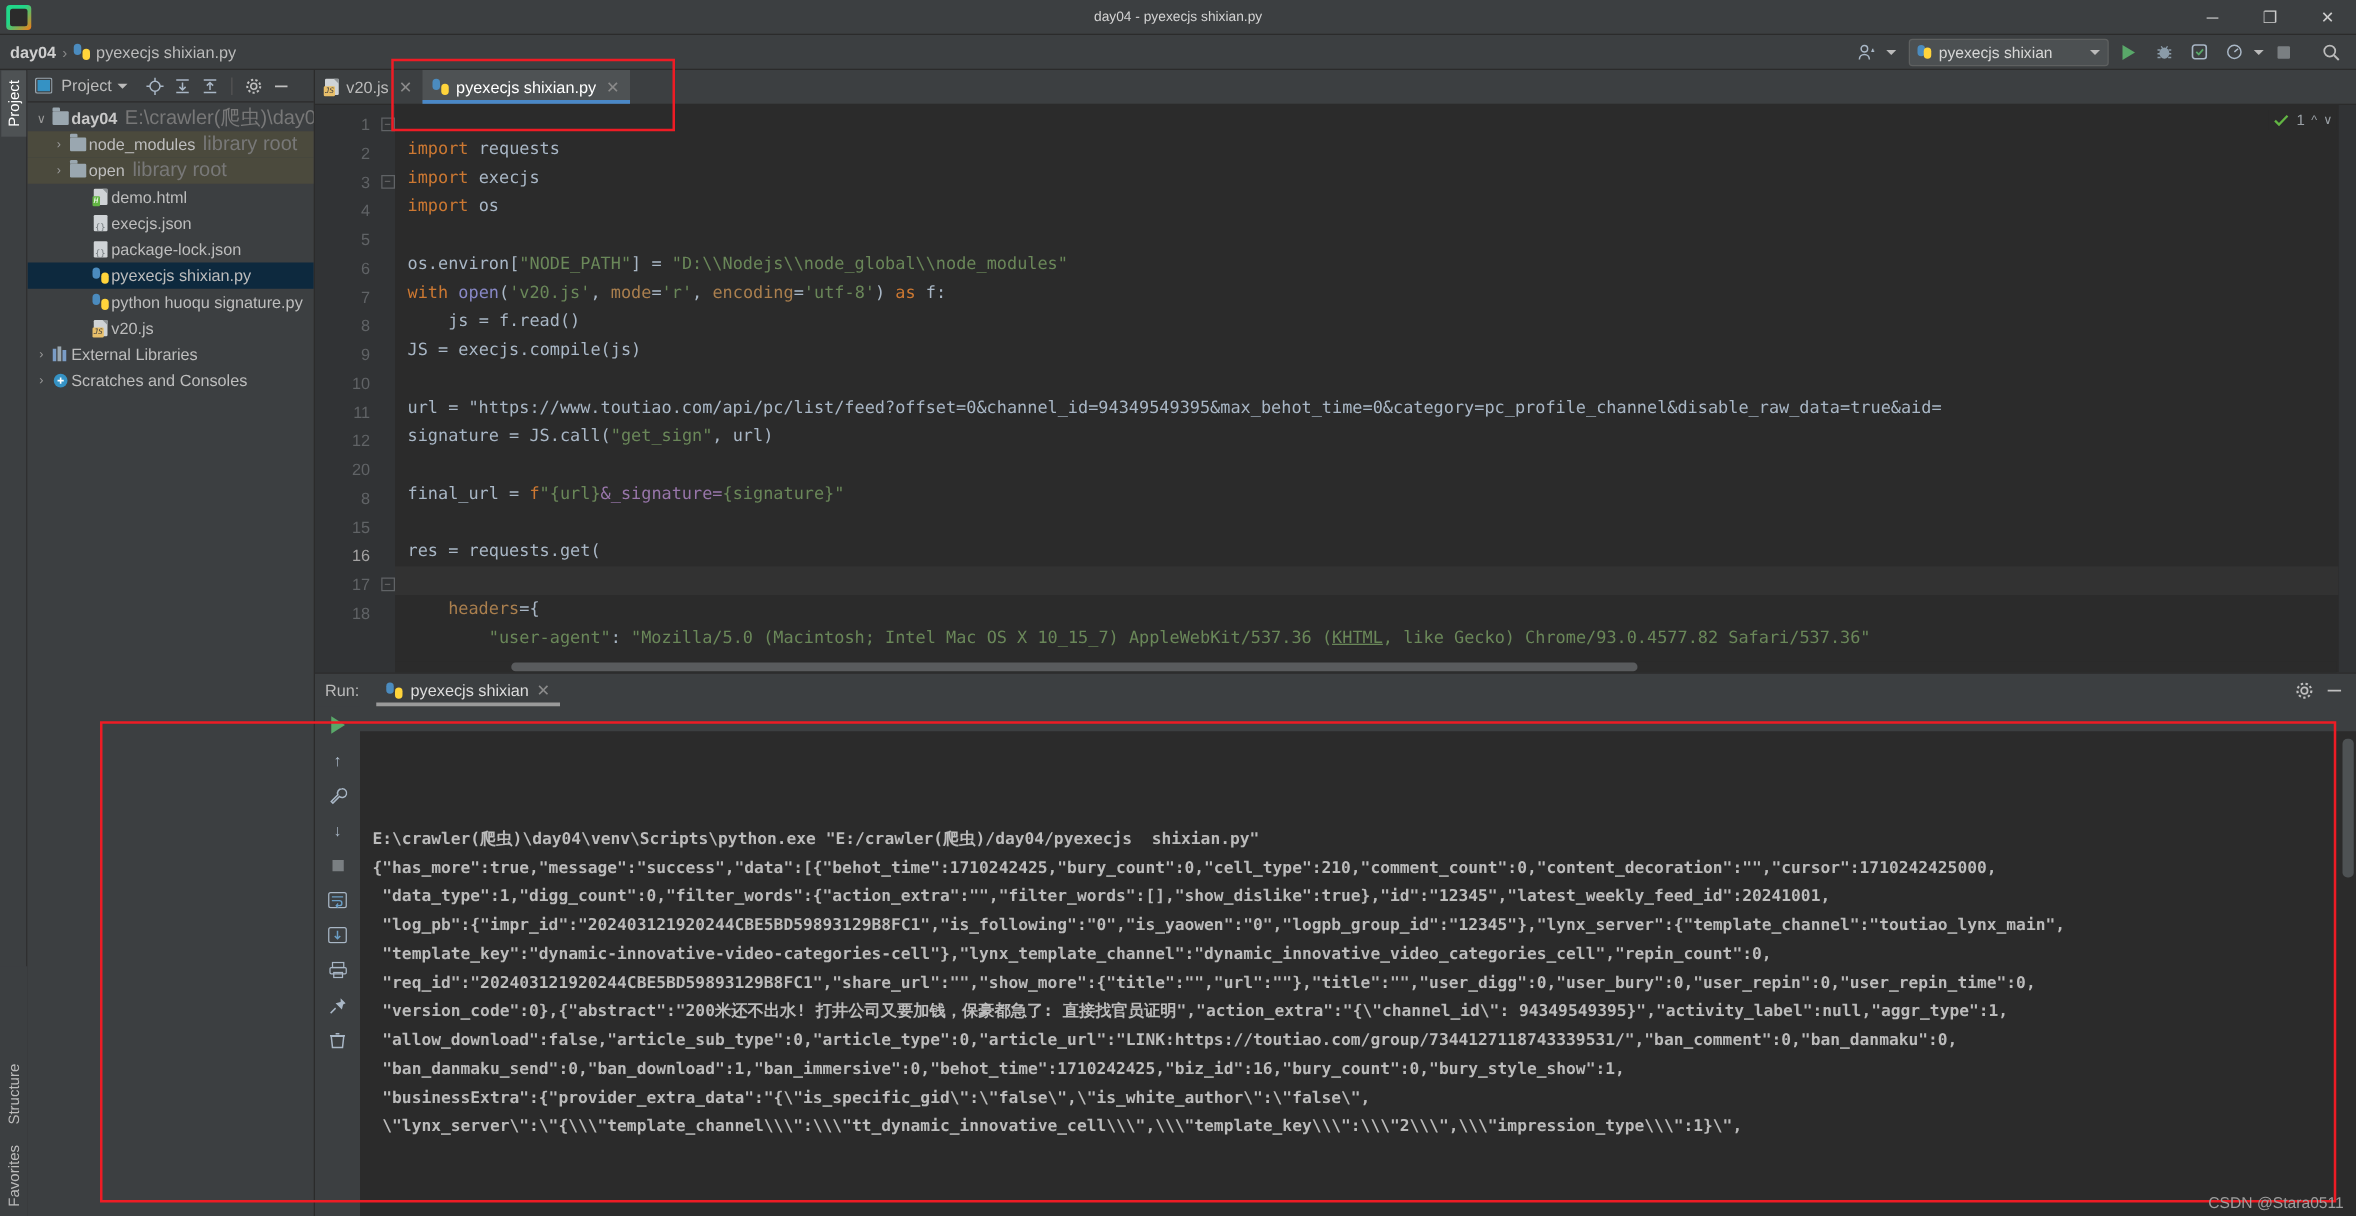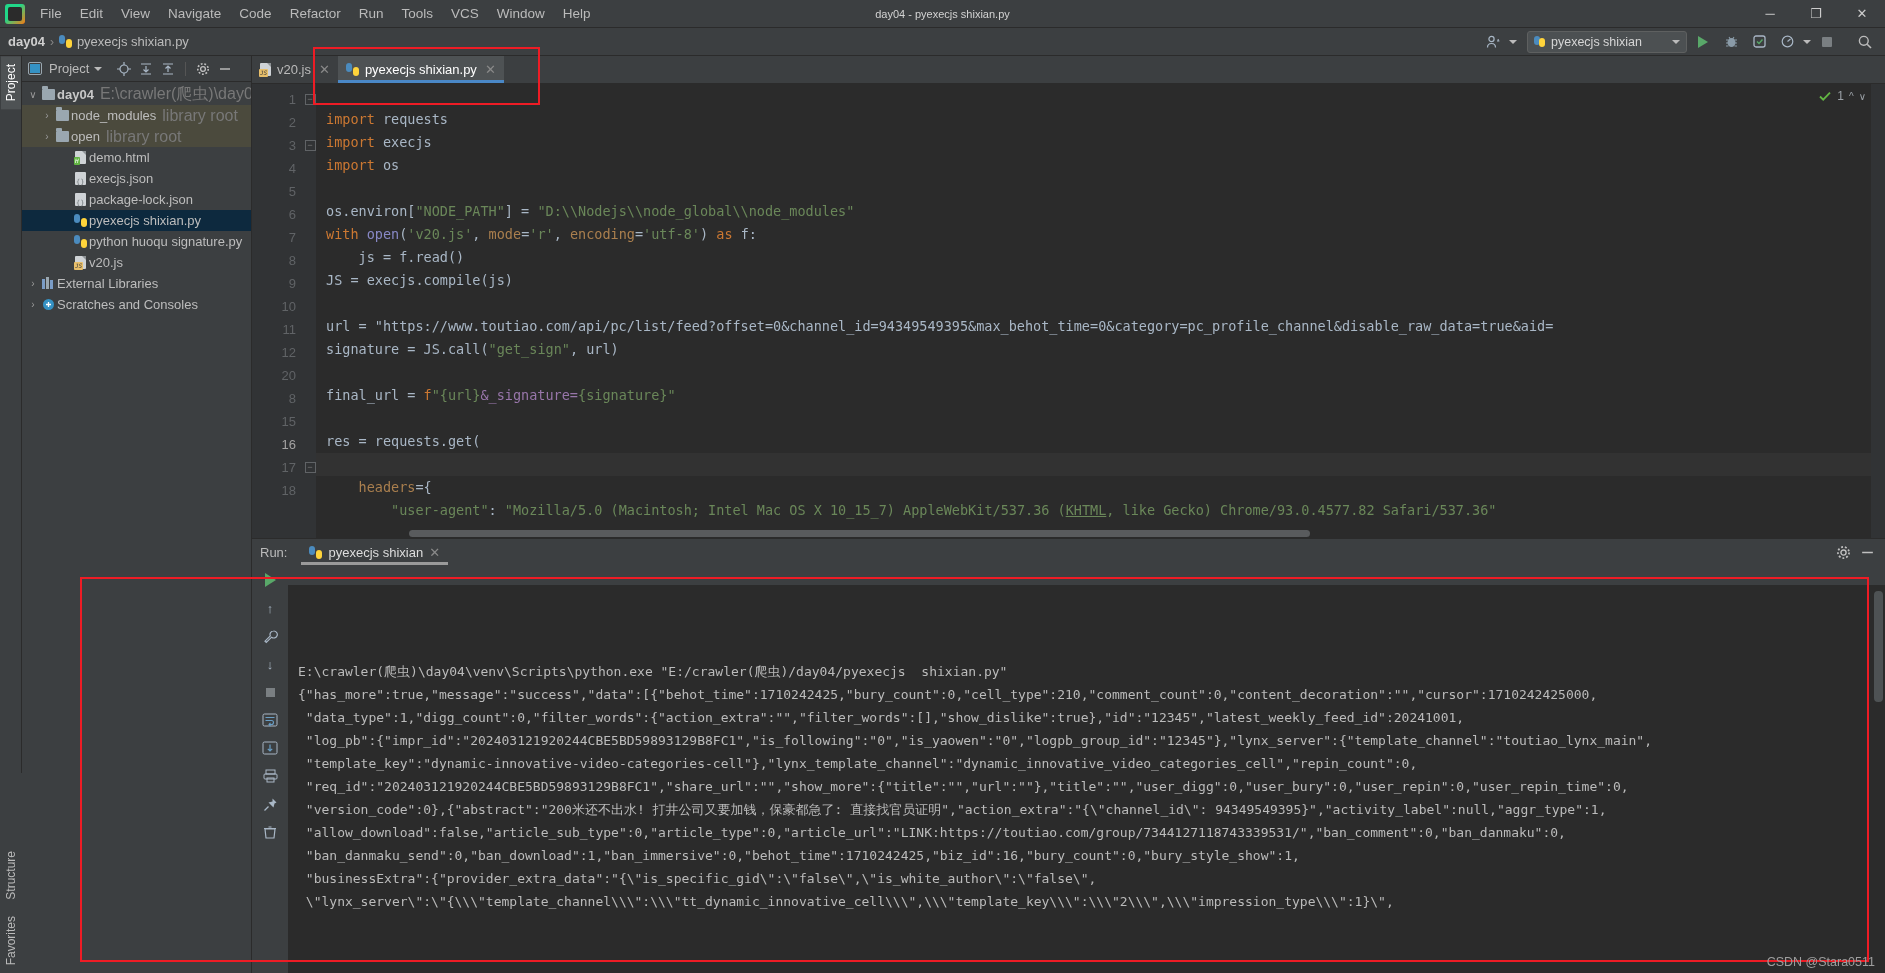--- a/index.html
+++ b/index.html
@@ -166,53 +166,40 @@
     width:36px; background:#3c3f41; display:flex; flex-direction:column; align-items:center;
     padding-top:4px; gap:6px; flex:0 0 36px;
   }
   .rbtn { width:24px;height:22px; display:flex; align-items:center; justify-content:center; color:#a9b7c6; font-size:13px; }
   .tri-green { width:0;height:0;border-left:11px solid #59a869;border-top:7px solid transparent;border-bottom:7px solid transparent;}
   #console {
     flex:1; background:#2b2b2b; overflow:hidden; position:relative;
     font-family:"DejaVu Sans Mono","Liberation Mono",monospace; font-size:13px;
     color:#bbbbbb; padding:6px 0 0 10px; white-space:pre; line-height:23px;
   }
-  #console .ln { height:23px; }
+  #console .ln { height:23px;font-weight:bold; }
   #console-scroll { position:absolute; right:2px; top:6px; width:9px; height:95%; }
   #console-scroll .thumb { position:absolute; top:0; width:9px; height:30%; background:#4e5254; border-radius:4px; }
 
   
   .redbox { position:absolute; border:2px solid #ee1c25; pointer-events:none; z-index:30; }
 
   #watermark {
     position:absolute; right:10px; bottom:4px; color:#9e9e9e; font-size:12.5px; z-index:40;
   }
   #bottom-strip {
     position:absolute; left:0; bottom:0; width:22px; height:180px; background:#3c3f41;
     display:flex; align-items:center; justify-content:center; z-index:25;
   }
 </style>
 </head>
 <body>
 
 <div id="titlebar">
   <div id="app-logo"></div>
-  <div class="menu">
-    <div class="menu-item">File</div>
-    <div class="menu-item">Edit</div>
-    <div class="menu-item">View</div>
-    <div class="menu-item">Navigate</div>
-    <div class="menu-item">Code</div>
-    <div class="menu-item">Refactor</div>
-    <div class="menu-item">Run</div>
-    <div class="menu-item">Tools</div>
-    <div class="menu-item">VCS</div>
-    <div class="menu-item">Window</div>
-    <div class="menu-item">Help</div>
-  </div>
   <div id="win-title">day04 - pyexecjs  shixian.py</div>
   <div id="win-buttons">
     <div class="win-btn">─</div>
     <div class="win-btn">❐</div>
     <div class="win-btn close">✕</div>
   </div>
 </div>
 
 <div id="navbar">
   <span class="crumb bold">day04</span>

